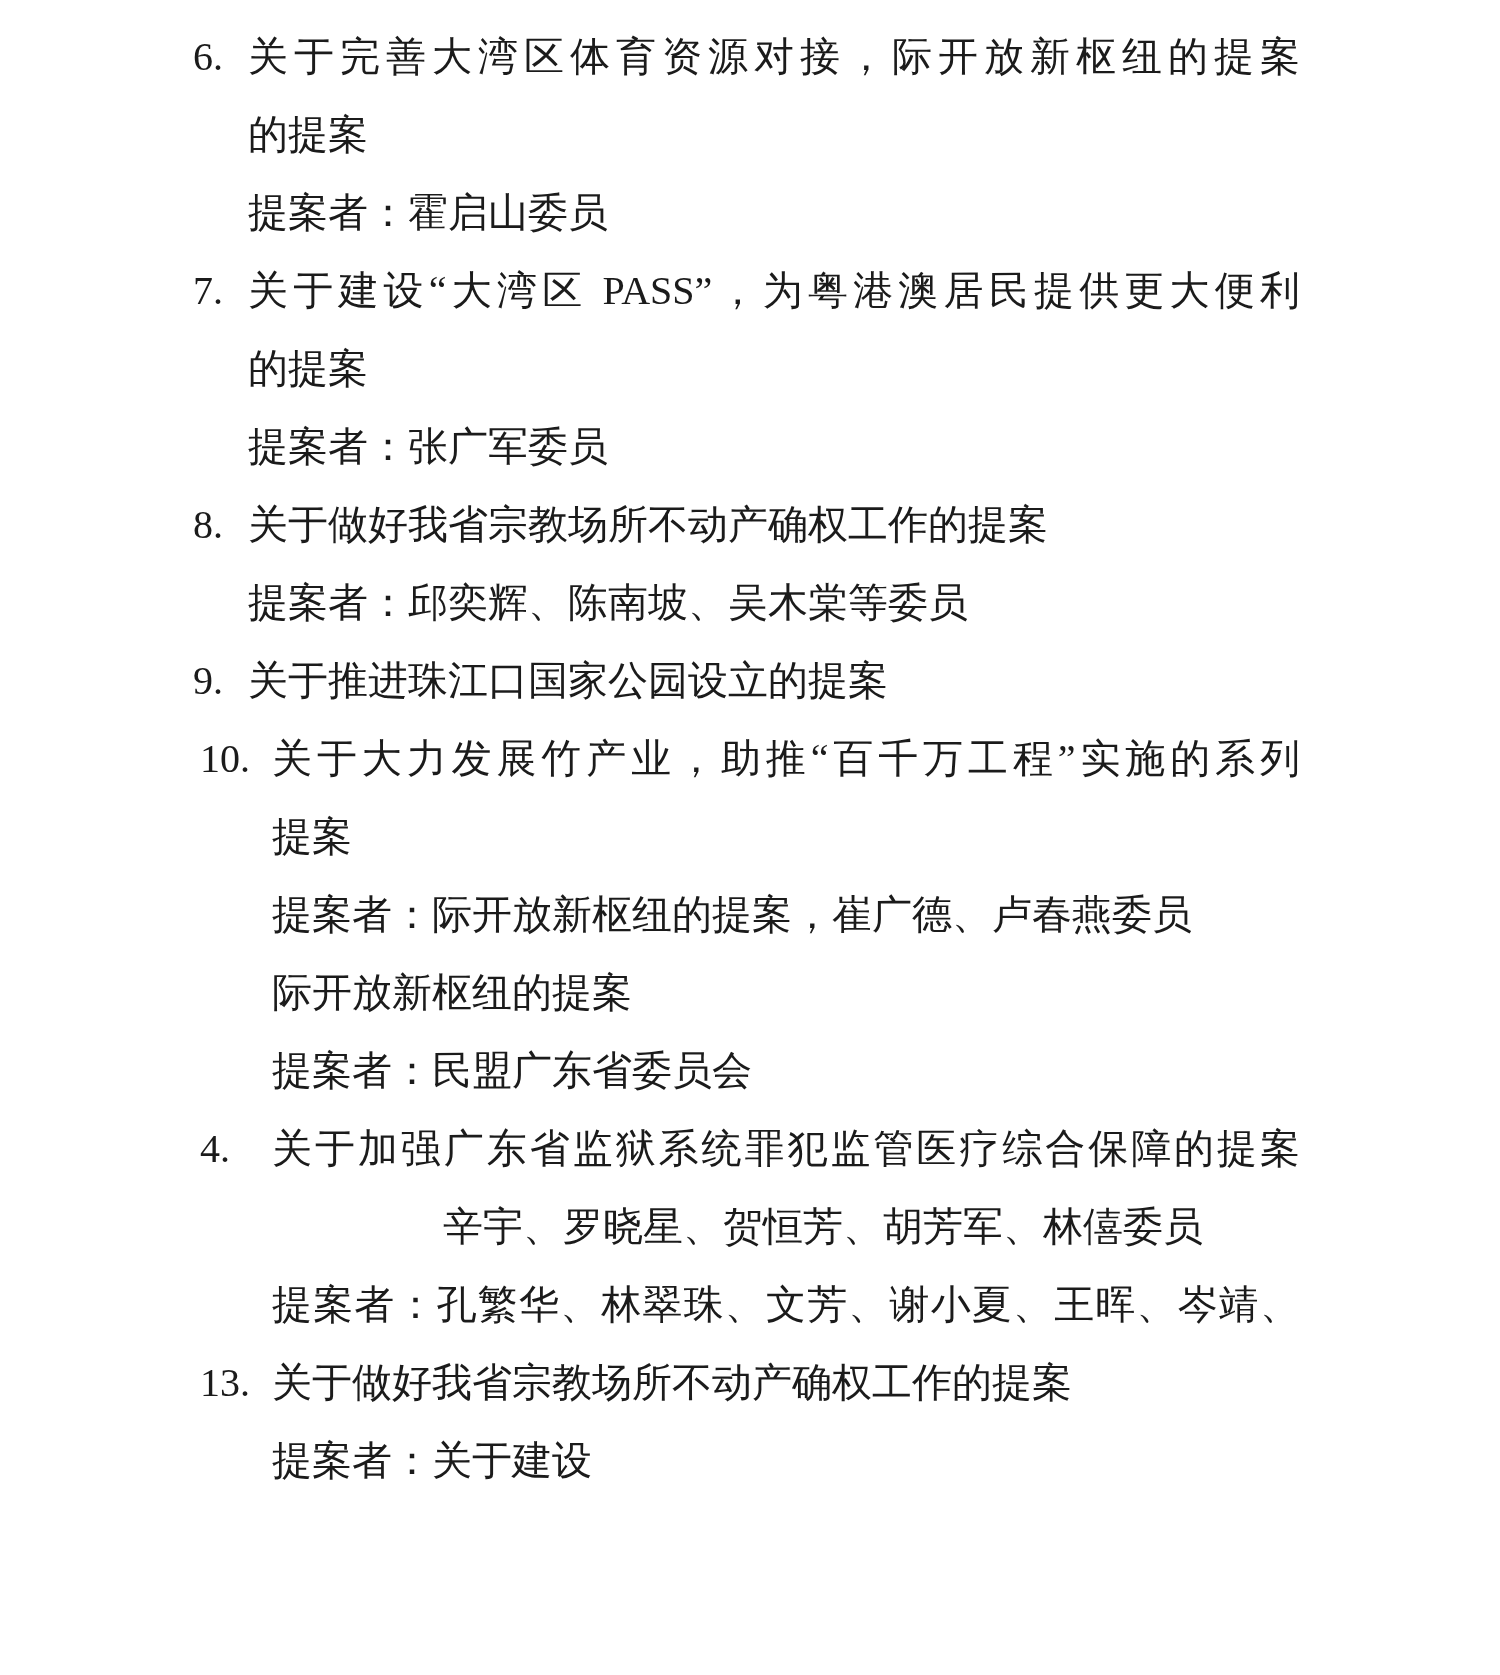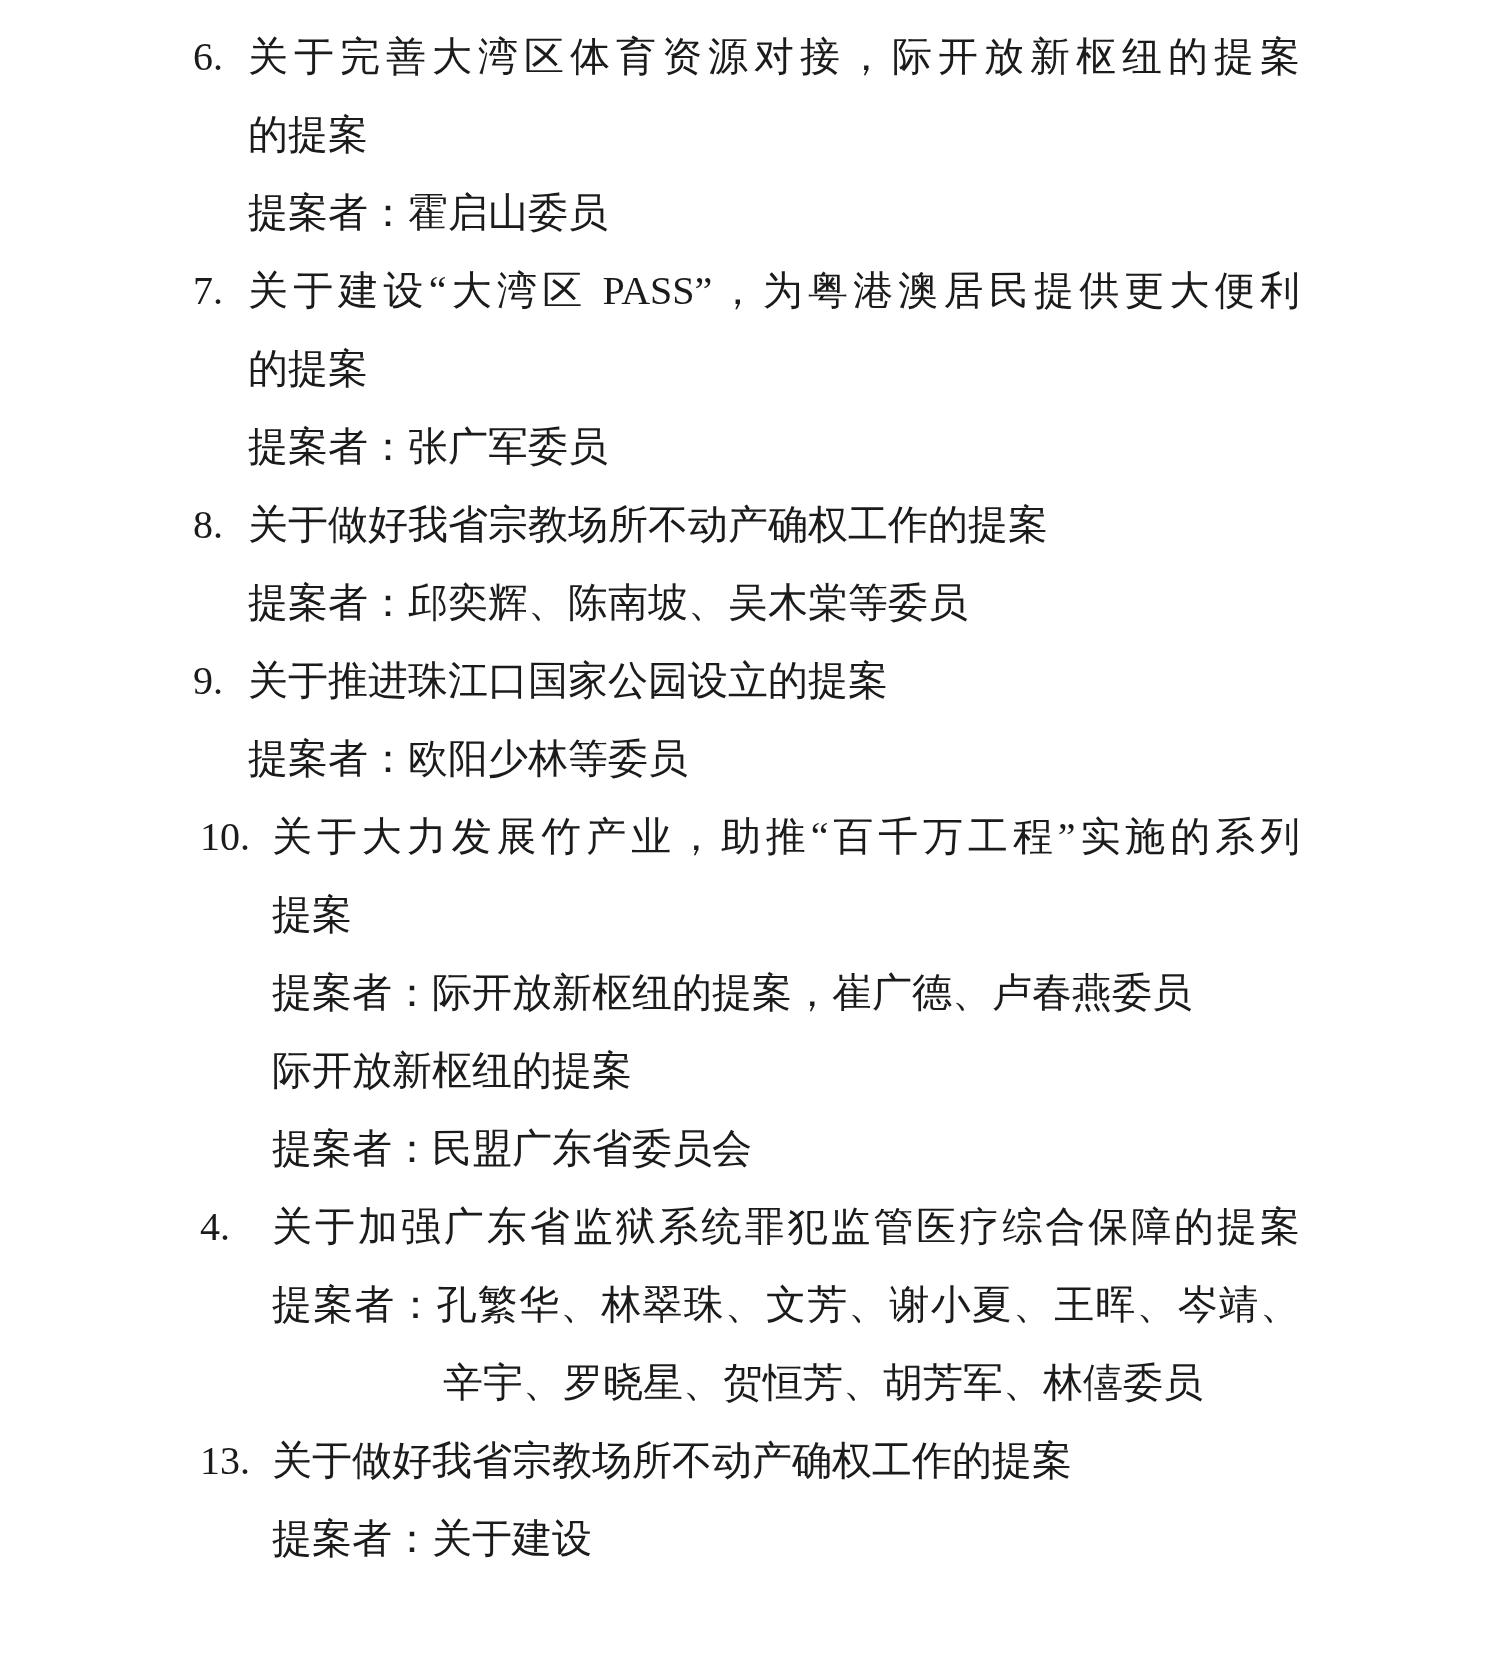--- a/index.html
+++ b/index.html
@@ -62,35 +62,34 @@
   <div class="ln s">提案者：张广军委员</div>
 
   <div class="ln s">
     <span class="num">8.</span><span>关于做好我省宗教场所不动产确权工作的提案</span>
   </div>
   <div class="ln s">提案者：邱奕辉、陈南坡、吴木棠等委员</div>
 
   <div class="ln s">
     <span class="num">9.</span><span>关于推进珠江口国家公园设立的提案</span>
   </div>
-  <div class="ln s">提案者：欧阳少林等委员</div>
 
   <div class="ln d j">
     <span class="num">10.</span><span>关于大力发展竹产业，助推“百千万工程”实施的系列</span>
   </div>
   <div class="ln d">提案</div>
   <div class="ln d">提案者：际开放新枢纽的提案，崔广德、卢春燕委员</div>
 
   <div class="ln d">际开放新枢纽的提案</div>
   <div class="ln d">提案者：民盟广东省委员会</div>
 
   <div class="ln d j">
     <span class="num">4.</span><span>关于加强广东省监狱系统罪犯监管医疗综合保障的提案</span>
   </div>
+  <div class="ln cont2">辛宇、罗晓星、贺恒芳、胡芳军、林僖委员</div>
   <div class="ln d j">提案者：孔繁华、林翠珠、文芳、谢小夏、王晖、岑靖、</div>
-  <div class="ln cont2">辛宇、罗晓星、贺恒芳、胡芳军、林僖委员</div>
 
   <div class="ln d">
     <span class="num">13.</span><span>关于做好我省宗教场所不动产确权工作的提案</span>
   </div>
   <div class="ln d">提案者：关于建设</div>
 
 </div>
 
 </body></html>

